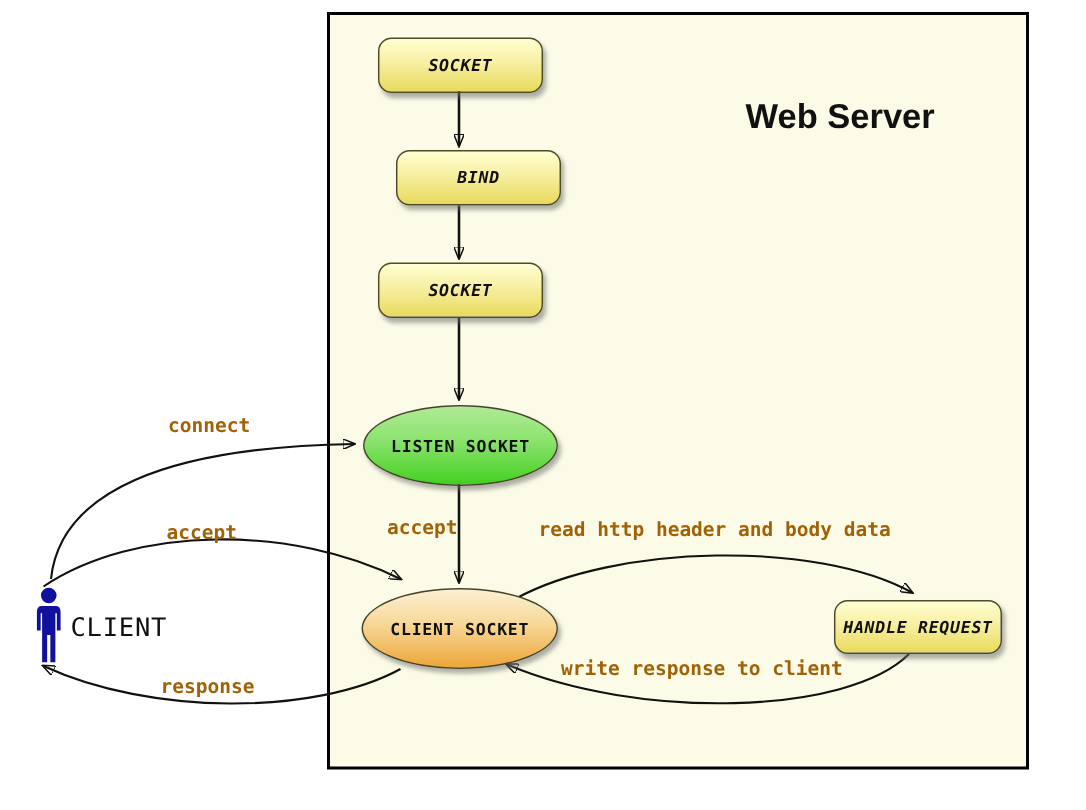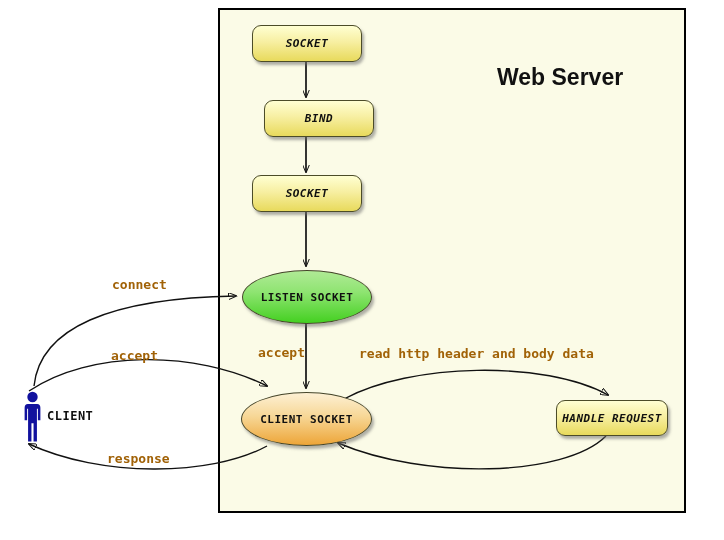--- a/index.html
+++ b/index.html
@@ -46,21 +46,21 @@
   }
   .lbl-connect{left:112px;top:277px;}
   .lbl-request{left:111px;top:348px;}
   .lbl-response{left:107px;top:451px;}
   .lbl-accept{left:258px;top:345px;}
   .lbl-read{left:359px;top:346px;}
   .lbl-write{left:374px;top:439px;}
   .client-figure{position:absolute;left:20px;top:390px;width:25px;height:54px;z-index:3;}
   .client-label{
     position:absolute;left:47px;top:409px;z-index:4;
-    font-weight:bold;font-size:12px;color:#101010;letter-spacing:0.5px;white-space:nowrap;
+    font-weight:normal;font-size:17px;color:#101010;letter-spacing:0.5px;white-space:nowrap;
   }
 </style>
 </head>
 <body>
 
 <div class="canvas">
 
   <div class="server-box"></div>
   <div class="server-title">Web Server</div>
 
@@ -100,20 +100,21 @@
   </div>
   <div class="node step handle">
     <span>HANDLE REQUEST</span>
   </div>
 
   <div class="edge-label lbl-connect">connect</div>
   <div class="edge-label lbl-request">accept</div>
   <div class="edge-label lbl-response">response</div>
   <div class="edge-label lbl-accept">accept</div>
   <div class="edge-label lbl-read">read http header and body data</div>
+  <div class="edge-label lbl-write">write response to client</div>
 
   <svg class="client-figure" viewBox="0 0 26 54">
     <circle cx="13" cy="6.2" r="5.4" fill="#11119e"></circle>
     <path fill="#11119e" d="M8.2,13.5 H17.8 Q21.2,13.5 21.2,17.5 V30.5 H18.6 V18.5 H17.6 V52.5 H14.1 V33.5 H11.9 V52.5 H8.4 V18.5 H7.4 V30.5 H4.8 V17.5 Q4.8,13.5 8.2,13.5 Z"></path>
   </svg>
   <div class="client-label">CLIENT</div>
 
 </div>
 
 </body></html>

